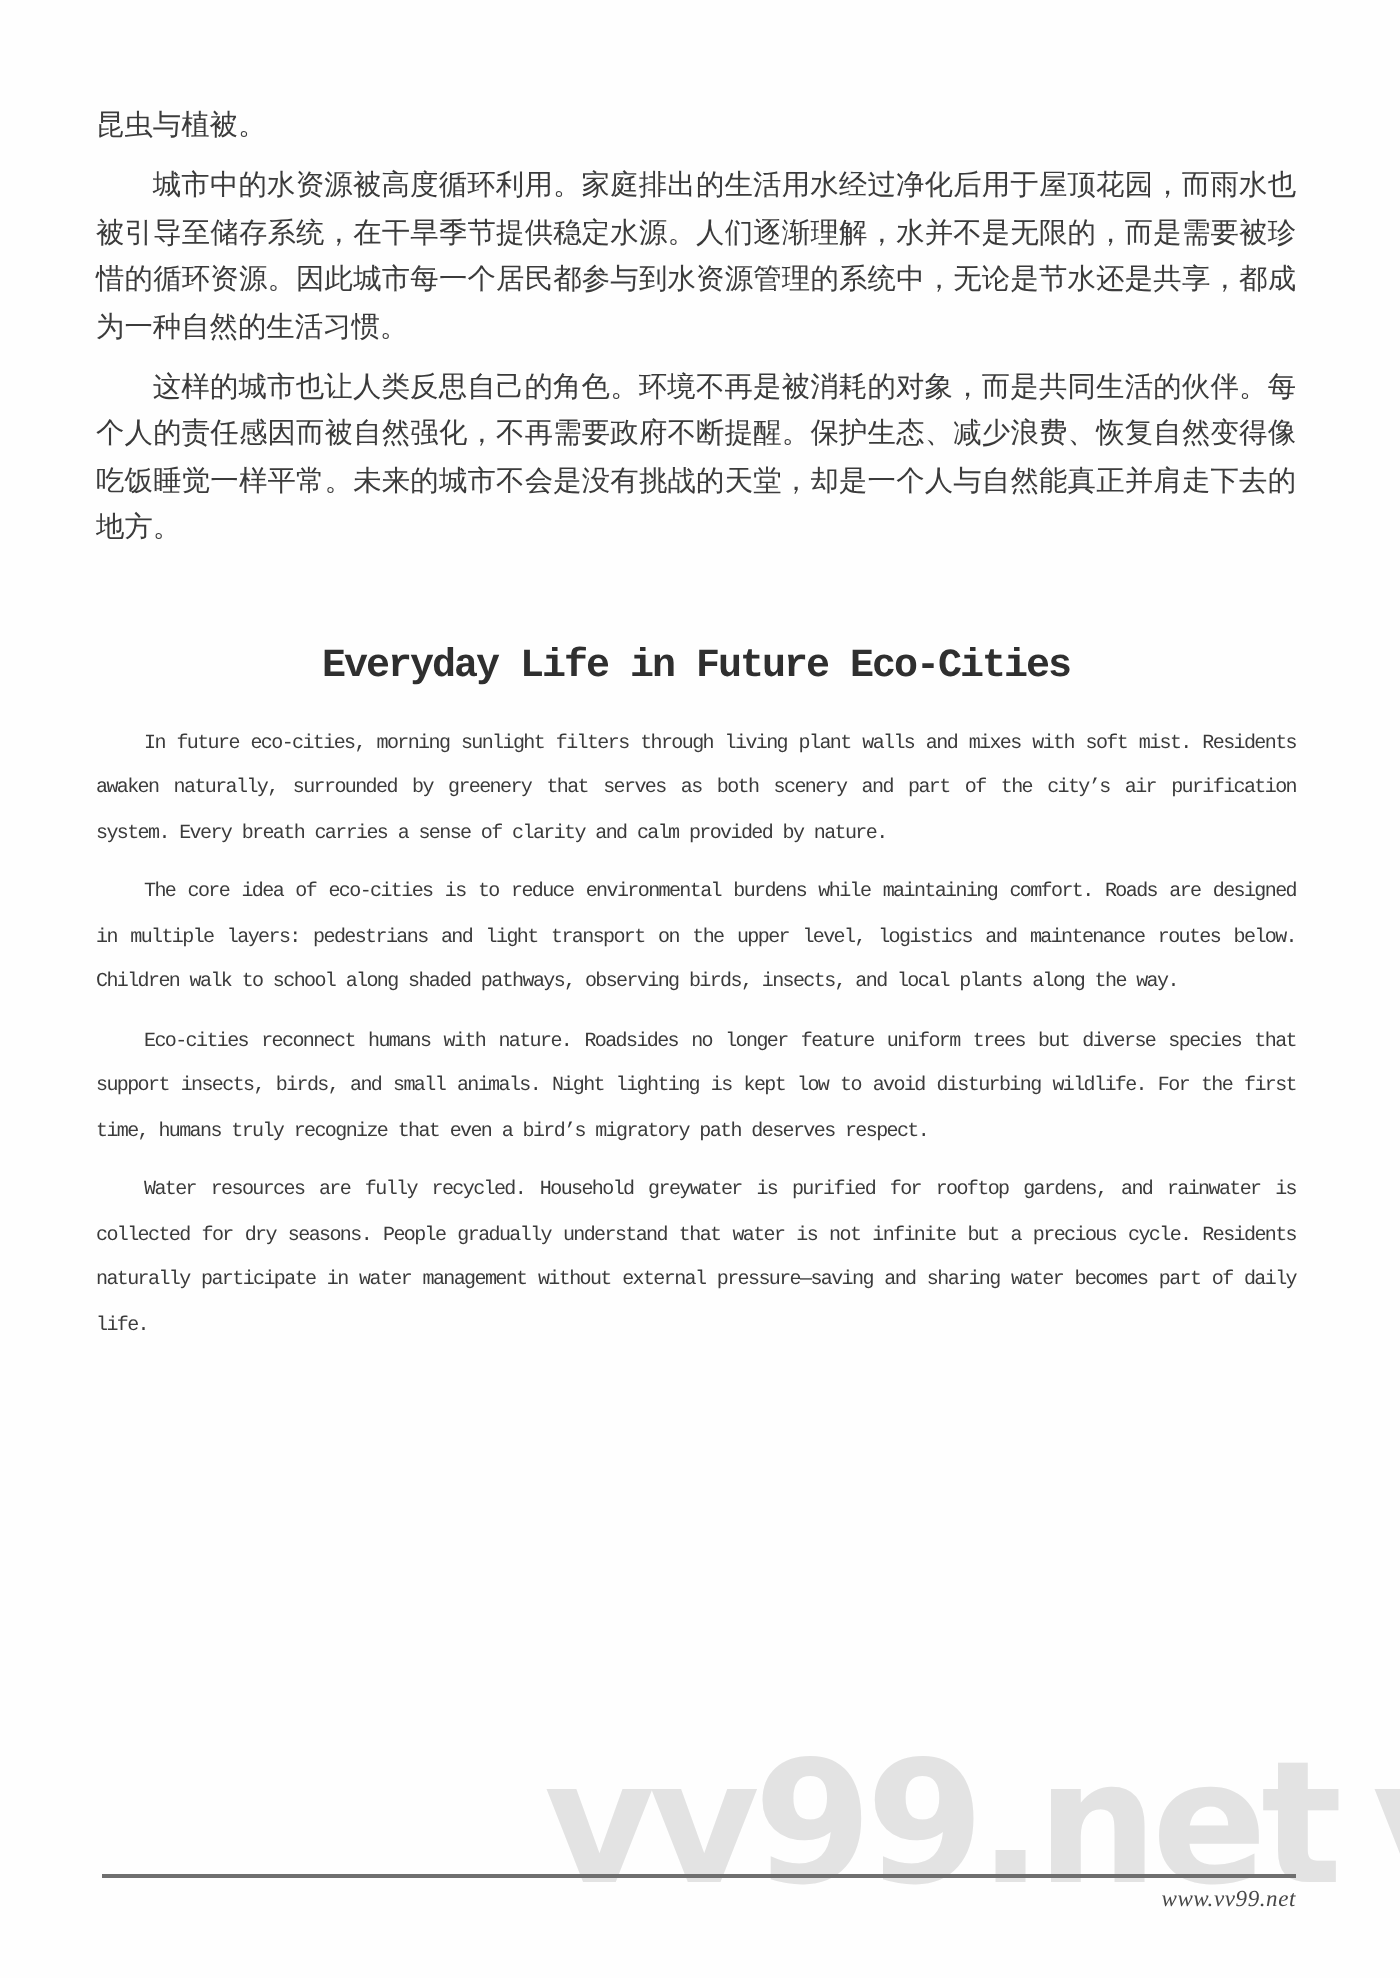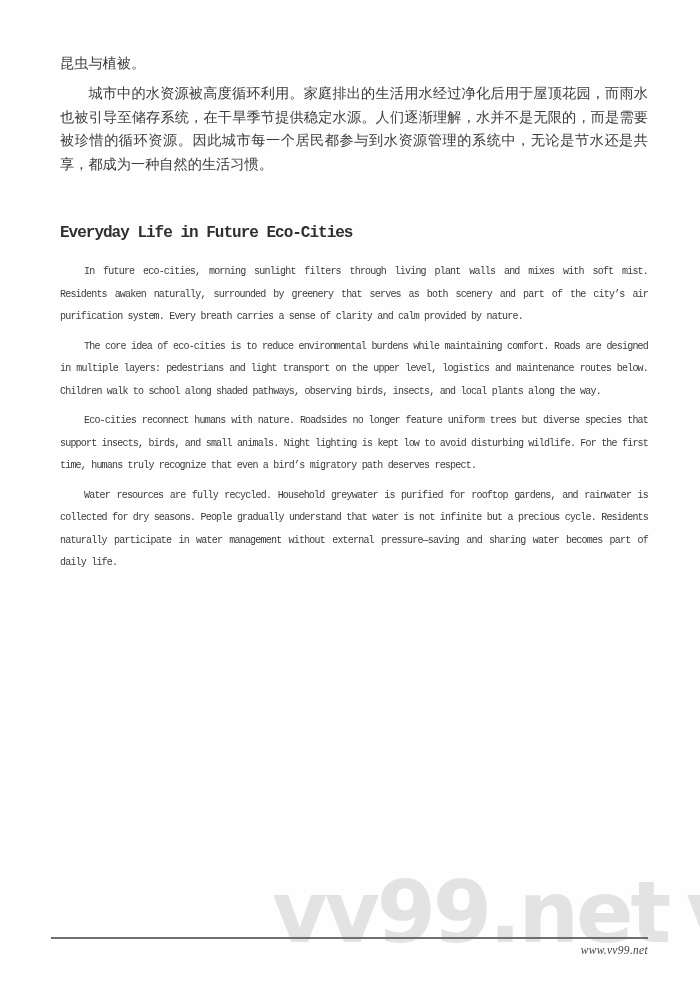--- a/index.html
+++ b/index.html
@@ -32,41 +32,41 @@
     white-space: nowrap;
     user-select: none;
     margin-top: 24px;
   }
   .wm-main { left: 272px; }
   .wm-edge { left: 686px; }
   
   .content {
     position: relative;
     z-index: 2;
-    padding: 52px 52px 0 60px;
+    padding: 52px 52px 0 48px;
   }
   .zh {
     font-family: "DejaVu Serif", "Liberation Serif", serif;
     font-size: 14.2px;
     line-height: 23.4px;
     color: #3b3b3b;
     text-align: justify;
     text-indent: 2em;
     margin: 0 0 7px 0;
   }
   .zh-first {
     text-indent: 0;
   }
   .en-title {
     font-family: "Liberation Mono", "DejaVu Sans Mono", monospace;
-    font-size: 16px;
+    font-size: 20px;
     font-weight: 600;
     letter-spacing: -1px;
     line-height: 24px;
-    text-align: left;
+    text-align: center;
     color: #2f2f2f;
     margin: 45px 0 16px 0;
   }
   .en {
     font-family: "Liberation Mono", "DejaVu Sans Mono", monospace;
     font-size: 10px;
     letter-spacing: -0.8px;
     line-height: 22.5px;
     color: #3b3b3b;
     text-align: justify;
@@ -100,20 +100,21 @@
 
 <div class="page">
 
   <div class="watermark wm-main">vv99.net</div>
   <div class="watermark wm-edge">vv99.net</div>
 
   <div class="content">
 
     <p class="zh zh-first">昆虫与植被。</p>
     <p class="zh">城市中的水资源被高度循环利用。家庭排出的生活用水经过净化后用于屋顶花园，而雨水也被引导至储存系统，在干旱季节提供稳定水源。人们逐渐理解，水并不是无限的，而是需要被珍惜的循环资源。因此城市每一个居民都参与到水资源管理的系统中，无论是节水还是共享，都成为一种自然的生活习惯。</p>
+    <p class="zh">这样的城市也让人类反思自己的角色。环境不再是被消耗的对象，而是共同生活的伙伴。每个人的责任感因而被自然强化，不再需要政府不断提醒。保护生态、减少浪费、恢复自然变得像吃饭睡觉一样平常。未来的城市不会是没有挑战的天堂，却是一个人与自然能真正并肩走下去的地方。</p>
 
     <h1 class="en-title">Everyday Life in Future Eco-Cities</h1>
 
     <p class="en">In future eco-cities, morning sunlight filters through living plant walls and mixes with soft mist. Residents awaken naturally, surrounded by greenery that serves as both scenery and part of the city’s air purification system. Every breath carries a sense of clarity and calm provided by nature.</p>
     <p class="en">The core idea of eco-cities is to reduce environmental burdens while maintaining comfort. Roads are designed in multiple layers: pedestrians and light transport on the upper level, logistics and maintenance routes below. Children walk to school along shaded pathways, observing birds, insects, and local plants along the way.</p>
     <p class="en">Eco-cities reconnect humans with nature. Roadsides no longer feature uniform trees but diverse species that support insects, birds, and small animals. Night lighting is kept low to avoid disturbing wildlife. For the first time, humans truly recognize that even a bird’s migratory path deserves respect.</p>
     <p class="en">Water resources are fully recycled. Household greywater is purified for rooftop gardens, and rainwater is collected for dry seasons. People gradually understand that water is not infinite but a precious cycle. Residents naturally participate in water management without external pressure—saving and sharing water becomes part of daily life.</p>
   </div>
 
   <div class="footer-rule"></div>

